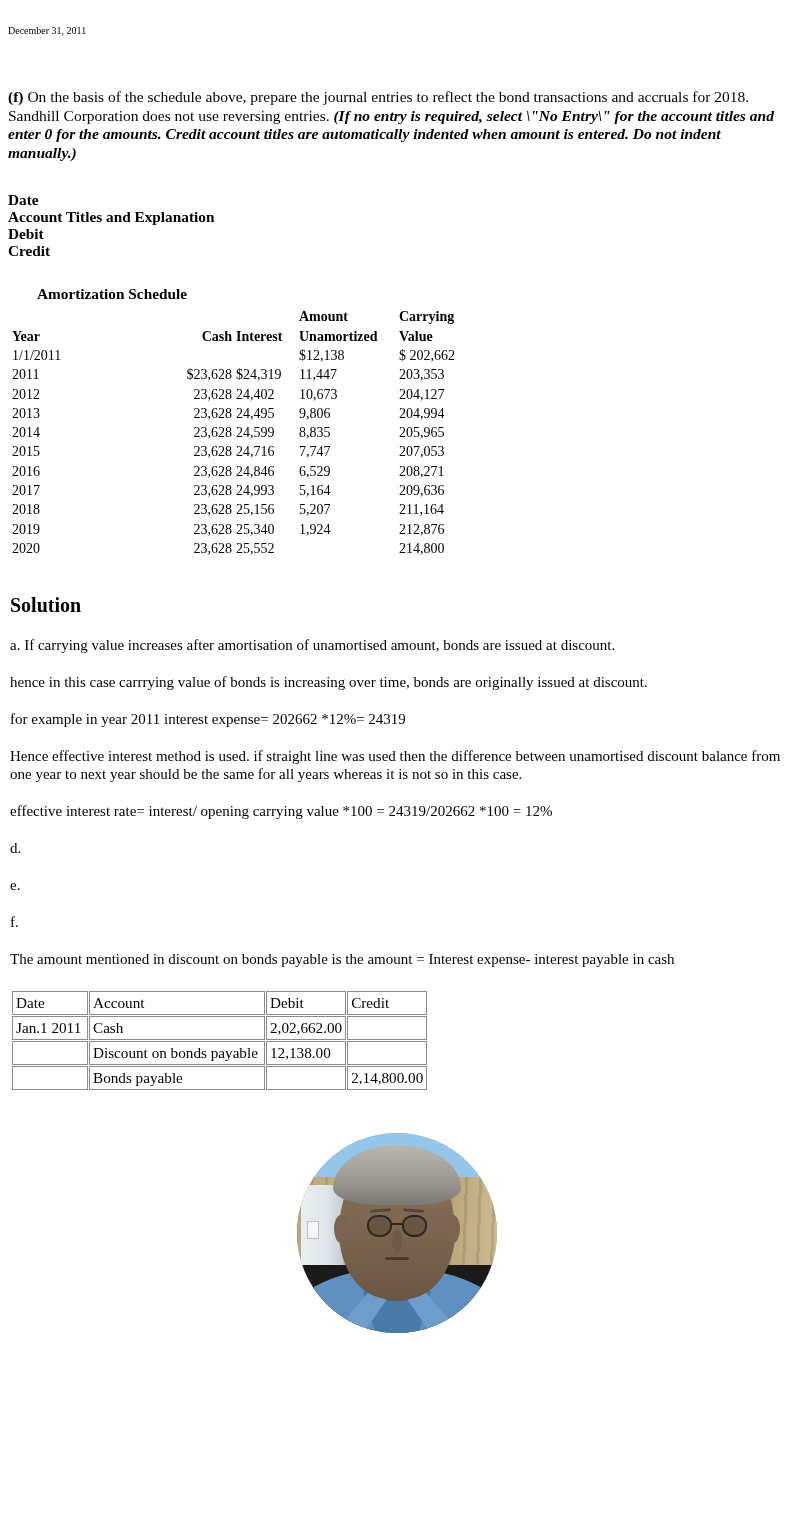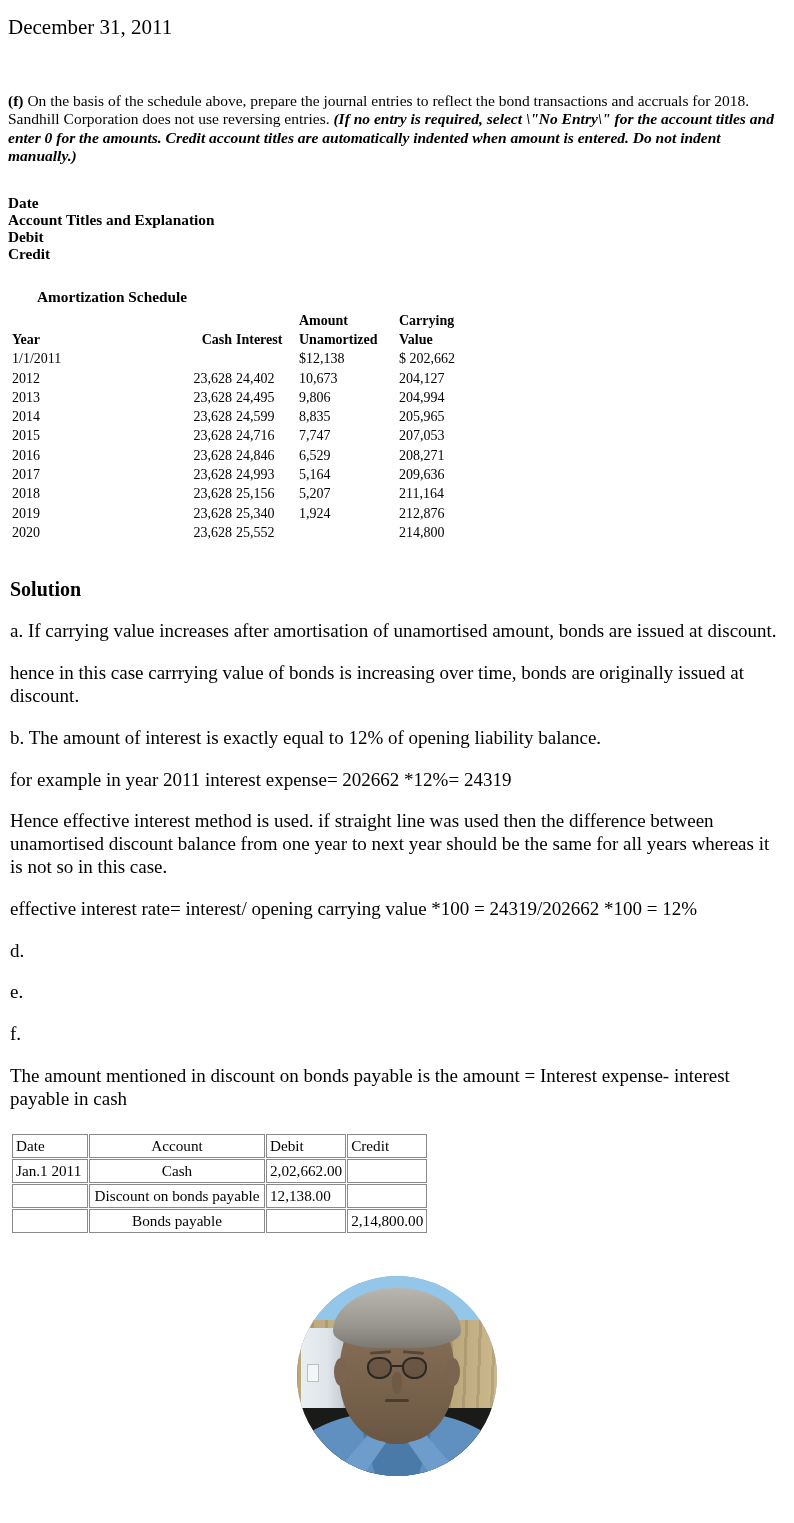--- a/index.html
+++ b/index.html
@@ -20,21 +20,22 @@
   }
   .page {
     position: relative;
     width: 794px;
     padding: 0 8px;
   }
 
   
   .date-line {
     padding-top: 16px;
-    font-size: 21px;
+    font-size: 10px;
+    margin-top: 9px;
   }
 
   .b { font-weight: bold; }
   .bi { font-weight: bold; font-style: italic; }
 
   .prompt {
     margin-top: 52px;
     font-size: 15.5px;
     line-height: 1.2;
     text-align: left;
@@ -81,21 +82,21 @@
   h2.solution {
     font-size: 20px;
     font-weight: bold;
     margin: 34px 0 0 0;
     padding-left: 2px;
     line-height: 1.2;
   }
   .sol-para {
     margin-top: 19px;
     padding-left: 2px;
-    font-size: 19px;
+    font-size: 15px;
     line-height: 1.2;
   }
 
   
   table.journal {
     border-collapse: separate;
     border-spacing: 1px;
     margin-top: 22px;
     margin-left: 3px;
     font-size: 15.2px;
@@ -103,21 +104,21 @@
   }
   table.journal td {
     border: 1px solid #8a8a8a;
     padding: 1px 3px 2px 3px;
     vertical-align: top;
     white-space: nowrap;
     line-height: 1.25;
     height: 19px;
   }
   .jc-date    { width: 76px; }
-  .jc-account { width: 176px; text-align: center; }
+  .jc-account { width: 176px; }
   .jc-debit   { width: 78px; }
   .jc-credit  { width: 78px; }
 
   
   .avatar-wrap {
     margin-top: 42px;
     display: flex;
     justify-content: center;
   }
   .avatar {
@@ -248,20 +249,27 @@
     </thead>
     <tbody id="amort-body">
         <tr>
           <td class="col-year">1/1/2011</td>
           <td class="col-cash"></td>
           <td class="col-int"></td>
           <td class="col-unam">$12,138</td>
           <td class="col-carry">$ 202,662</td>
         </tr>
         <tr>
+          <td class="col-year">2011</td>
+          <td class="col-cash">$23,628</td>
+          <td class="col-int">$24,319</td>
+          <td class="col-unam">11,447</td>
+          <td class="col-carry">203,353</td>
+        </tr>
+        <tr>
           <td class="col-year">2012</td>
           <td class="col-cash">23,628</td>
           <td class="col-int">24,402</td>
           <td class="col-unam">10,673</td>
           <td class="col-carry">204,127</td>
         </tr>
         <tr>
           <td class="col-year">2013</td>
           <td class="col-cash">23,628</td>
           <td class="col-int">24,495</td>
@@ -317,21 +325,20 @@
           <td class="col-unam"></td>
           <td class="col-carry">214,800</td>
         </tr>
       </tbody>
   </table>
 
   <h2 class="solution">Solution</h2>
   <div id="solution-paragraphs">
       <div class="sol-para">a. If carrying value increases after amortisation of unamortised amount, bonds are issued at discount.</div>
       <div class="sol-para">hence in this case carrrying value of bonds is increasing over time, bonds are originally issued at discount.</div>
-      <div class="sol-para">b. The amount of interest is exactly equal to 12% of opening liability balance.</div>
       <div class="sol-para">for example in year 2011 interest expense= 202662 *12%= 24319</div>
       <div class="sol-para">Hence effective interest method is used. if straight line was used then the difference between unamortised discount balance from one year to next year should be the same for all years whereas it is not so in this case.</div>
       <div class="sol-para">effective interest rate= interest/ opening carrying value *100 = 24319/202662 *100 = 12%</div>
       <div class="sol-para">d.</div>
       <div class="sol-para">e.</div>
       <div class="sol-para">f.</div>
       <div class="sol-para">The amount mentioned in discount on bonds payable is the amount = Interest expense- interest payable in cash</div>
     </div>
 
   <table class="journal">

